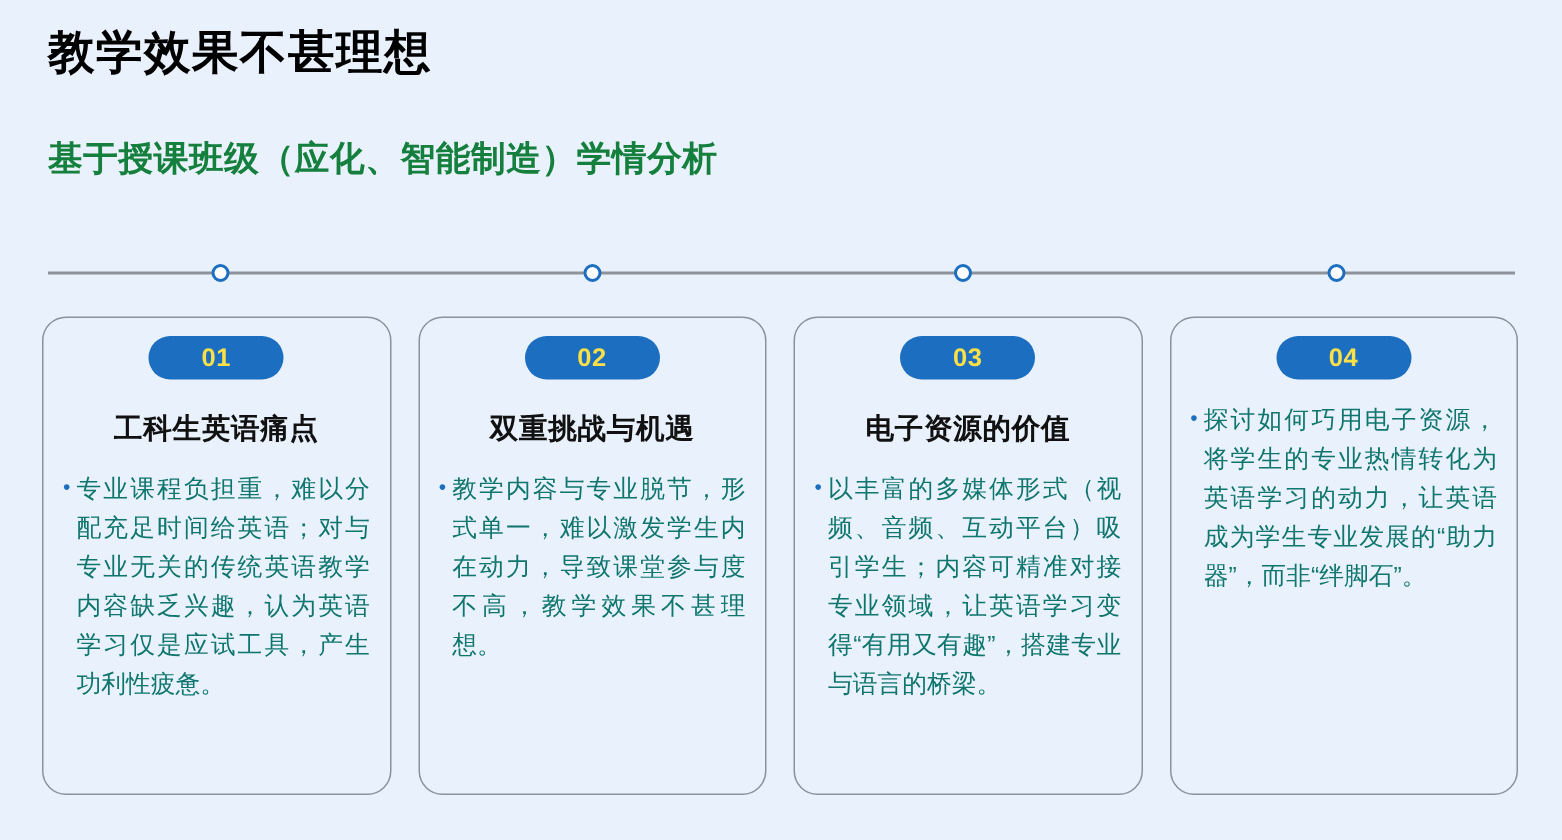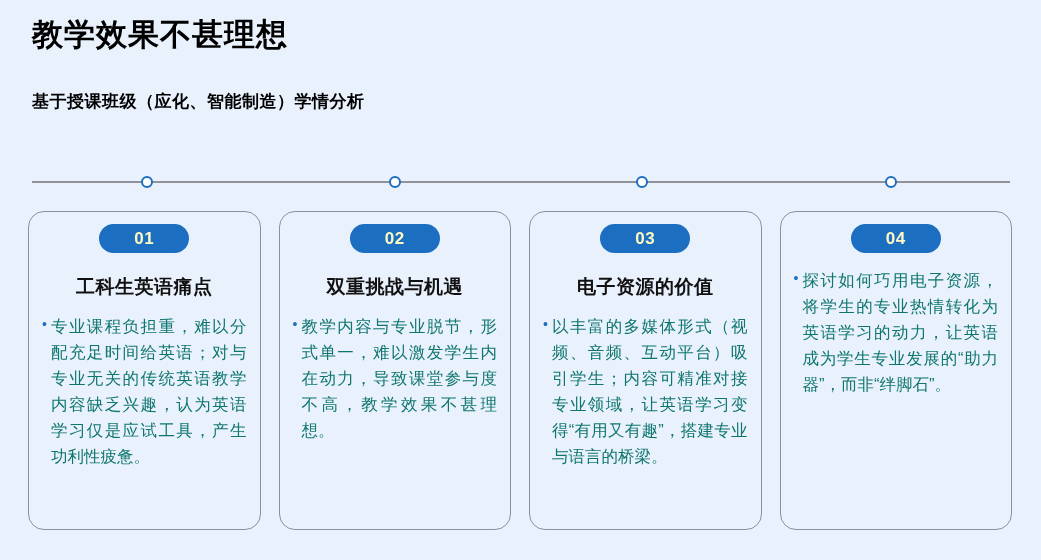--- a/index.html
+++ b/index.html
@@ -24,23 +24,23 @@
     font-weight: bold;
     color: #000000;
     letter-spacing: 1px;
     line-height: 1.2;
     white-space: nowrap;
   }
   .page-subtitle {
     position: absolute;
     left: 32px;
     top: 92px;
-    font-size: 17px;
+    font-size: 23px;
     font-weight: bold;
-    color: #000000;
+    color: #15803d;
     letter-spacing: 0.5px;
     line-height: 1.2;
     white-space: nowrap;
   }
 
   
   .timeline {
     position: absolute;
     left: 32px;
     top: 176px;
@@ -88,21 +88,21 @@
     display: flex;
     flex-direction: column;
     align-items: center;
     overflow: hidden;
   }
   .card-badge {
     width: 90px;
     height: 29px;
     border-radius: 15px;
     background: #1c6fc0;
-    color: #fef9c3;
+    color: #fde047;
     font-size: 17px;
     font-weight: bold;
     display: flex;
     align-items: center;
     justify-content: center;
     letter-spacing: 0.5px;
     flex: none;
     margin-top: 0px;
   }
   .card-heading {

